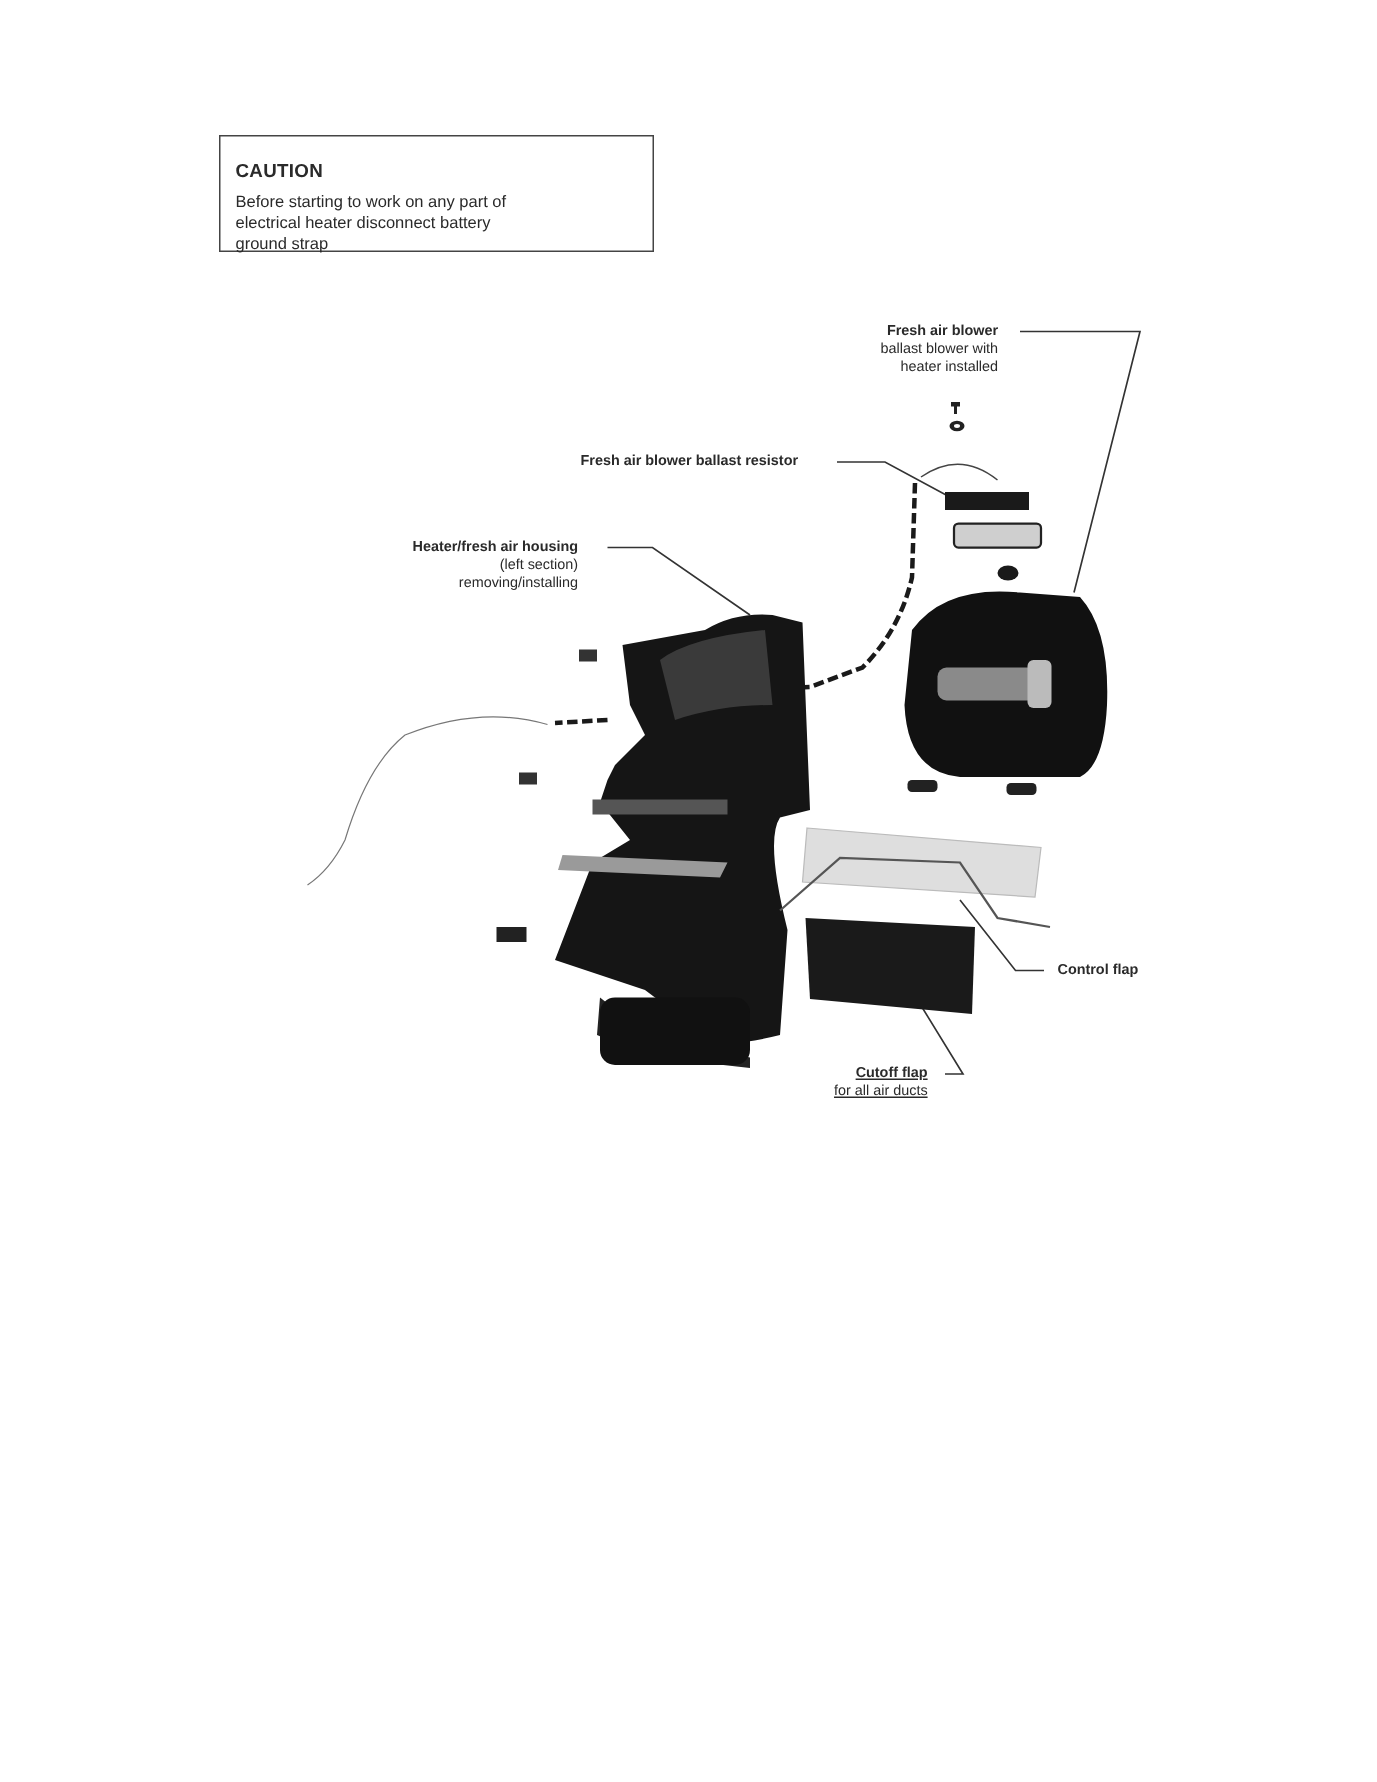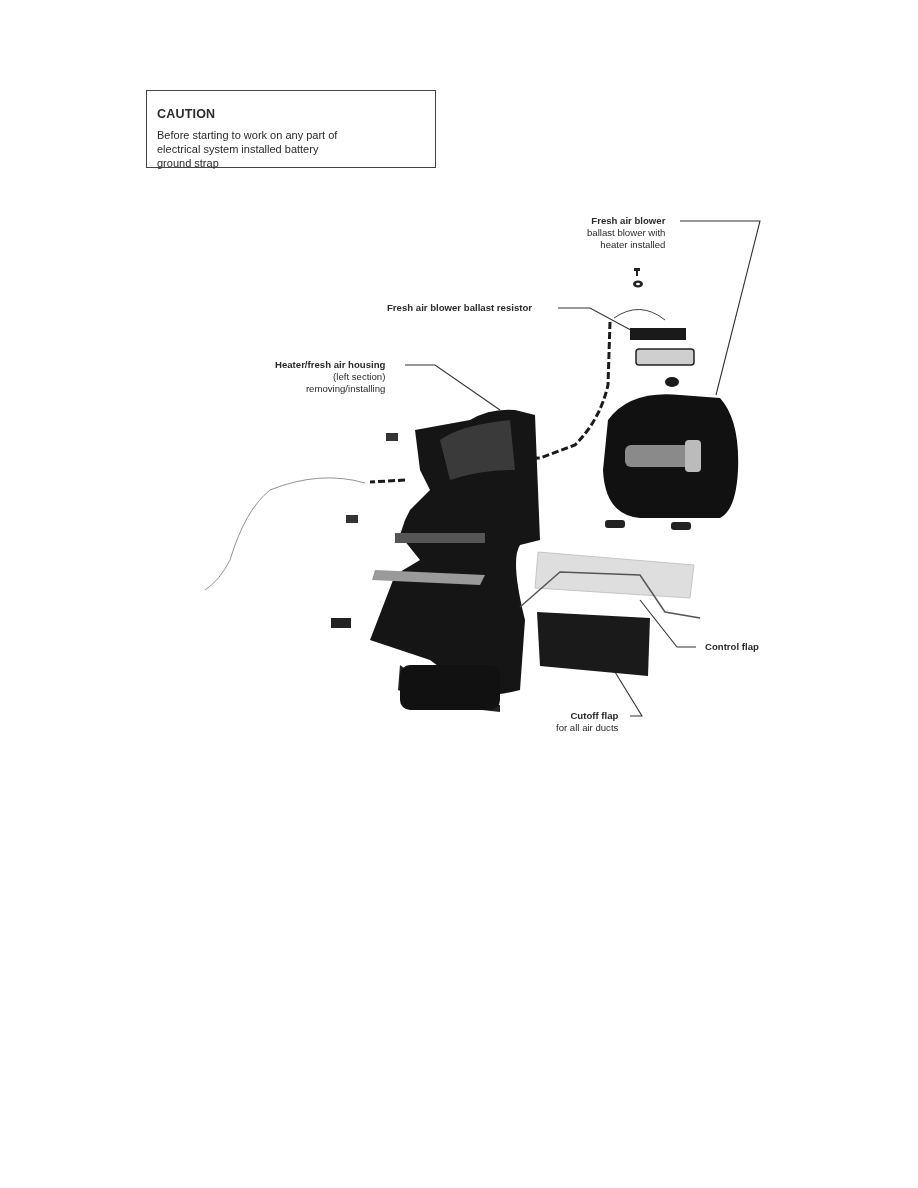--- a/index.html
+++ b/index.html
@@ -13,21 +13,21 @@
   .label b { font-weight:bold; }
   svg.art { position:absolute; left:0; top:0; }
 </style>
 </head>
 <body>
 
 <div class="caution-box">
   <p class="caution-title">CAUTION</p>
   <p class="caution-text">
     <span>Before starting to work on any part of</span><br>
-    <span>electrical system installed battery</span><br>
+    <span>electrical heater disconnect battery</span><br>
     <span>ground strap</span>
   </p>
 </div>
 
 <svg class="art" width="918" height="1188" viewBox="0 0 918 1188">
 
   <g stroke="#333" stroke-width="1.1" fill="none">
     <polyline points="680,221 760,221 716,395"></polyline>
     <polyline points="558,308 590,308 640,335"></polyline>
     <polyline points="405,365 435,365 500,410"></polyline>
@@ -96,16 +96,16 @@
 <div class="label" style="left:275px; top:359px;">
   <b>Heater/fresh air housing</b><br>
   <span>(left section)</span><br>
   <span>removing/installing</span>
 </div>
 
 <div class="label" style="left:705px; top:641px;">
   <b>Control flap</b>
 </div>
 
-<div class="label" style="left:556px; top:710px;">
+<div class="label" style="left:556px; top:710px;text-decoration:underline;">
   <b>Cutoff flap</b><br>
   <span>for all air ducts</span>
 </div>
 
 </body></html>

